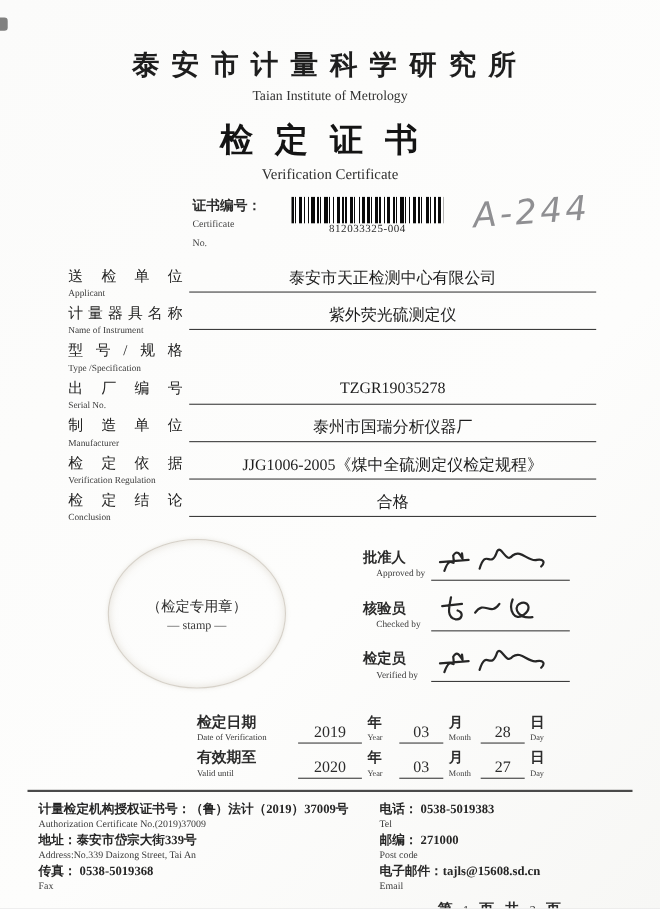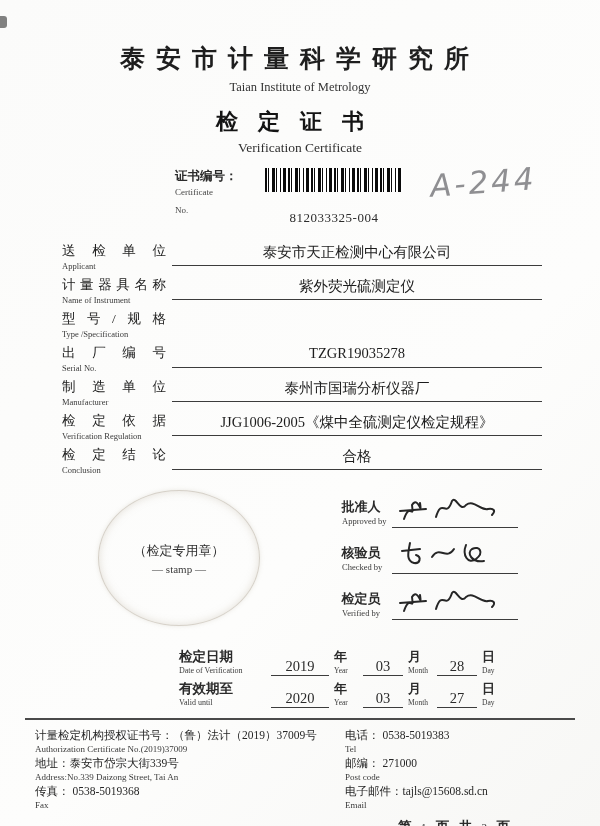--- a/index.html
+++ b/index.html
@@ -7,37 +7,37 @@
   body { font-family:"Liberation Serif","DejaVu Serif",serif; color:#2b2b2b; }
   .sheet {
     position:relative; width:600px; height:826px; margin:0 auto;
     background:linear-gradient(135deg,#fbfbfa 0%,#fdfdfc 60%,#f7f7f5 100%);
     overflow:hidden;
   }
   
   .hdr { padding-top:42px; text-align:center; }
   .inst-cn { font-size:25px; font-weight:bold; letter-spacing:11px; color:#1e1e1e; }
   .inst-en { font-size:12.5px; margin-top:5px; color:#333; }
-  .cert-cn { font-size:22px; font-weight:bold; letter-spacing:20px; margin-top:12px; color:#141414; }
+  .cert-cn { font-size:30px; font-weight:bold; letter-spacing:20px; margin-top:12px; color:#141414; }
   .cert-en { font-size:13.5px; margin-top:3px; color:#2f2f2f; }
   
   .certno { display:flex; margin:12px 0 0 175px; position:relative; }
   .certno-labels { width:84px; }
   .certno-cn { font-size:12.5px; font-weight:bold; }
   .certno-en1 { font-size:9px; margin-top:2px; color:#444; }
   .certno-en2 { font-size:9px; margin-top:8px; color:#444; }
   .barcode-wrap { width:150px; text-align:center; }
   .barcode {
     width:138px; height:24px; margin:0 auto;
     background:repeating-linear-gradient(90deg,
       #0a0a0a 0 2px, #fff 2px 3px, #0a0a0a 3px 4px, #fff 4px 7px,
       #0a0a0a 7px 10px, #fff 10px 11px, #0a0a0a 11px 12px, #fff 12px 15px,
       #0a0a0a 15px 16px, #fff 16px 18px, #0a0a0a 18px 21px, #fff 21px 23px);
   }
-  .barcode-num { font-size:13px; margin-top:18px; letter-spacing:.5px; }
+  .barcode-num { font-size:10px; margin-top:0; letter-spacing:.5px; }
   .hand-note {
     position:absolute; left:255px; top:-4px;
     font-family:"DejaVu Sans","Liberation Sans",sans-serif;
     font-style:italic; font-size:31px; color:#8f8f92;
     transform:rotate(-4deg); letter-spacing:3px; font-weight:300;
   }
   
   .fields { margin:14px 58px 0 62px; }
   .frow { display:flex; align-items:stretch; height:34px; }
   .flabel { width:104px; padding-top:2px; }
@@ -53,42 +53,42 @@
     position:absolute; left:98px; top:8px; width:162px; height:136px;
     border:1px solid rgba(175,166,150,.5); border-radius:50%;
     box-shadow:0 0 8px rgba(180,170,150,.35) inset, 0 0 4px rgba(180,170,150,.25);
     display:flex; flex-direction:column; justify-content:center; text-align:center;
   }
   .stamp-cn { font-size:13px; color:#2e2e2e; }
   .stamp-en { font-size:11px; color:#3c3c3c; margin-top:3px; }
   .sigs { position:absolute; left:330px; top:0; }
   .sigrow { display:flex; align-items:flex-end; height:46px; }
   .siglabel { width:62px; padding-bottom:2px; }
-  .siglabel-cn { font-size:13px; font-weight:bold;text-align:center; }
+  .siglabel-cn { font-size:13px; font-weight:bold; }
   .siglabel-en { font-size:8.5px; color:#3a3a3a;margin-left:12px; }
   .sigline { width:126px; border-bottom:1.4px solid #3c3c3c; position:relative; height:40px; }
   .sigline svg { position:absolute; left:4px; bottom:-2px; }
   .ink { stroke:#262626; stroke-width:2; fill:none; stroke-linecap:round; }
   
   .dates { margin:4px 0 0 163px; }
   .drow { display:flex; align-items:flex-end; height:32px; }
   .dlabel { width:92px; padding-bottom:1px;margin-left:16px; }
   .dlabel-cn { font-size:13.5px; font-weight:bold; }
   .dlabel-en { font-size:8px; color:#3a3a3a; white-space:nowrap; }
   .dval { border-bottom:1.3px solid #3c3c3c; text-align:center; font-size:14.5px; padding-bottom:0px; }
   .dval.year { width:58px; }
   .dval.mon, .dval.day { width:40px; }
   .dunit { width:34px; padding:0 0 1px 5px; }
   .dunit-cn { font-size:13px; font-weight:bold; }
   .dunit-en { font-size:7.5px; color:#3a3a3a; }
   
   .rule { margin:10px 25px 0 25px; border-top:2px solid #4a4a4a; }
   .footer { display:flex; margin:8px 0 0 35px; }
   .fcol-l { width:310px; }
-  .fitem-cn { font-size:11.5px; font-weight:normal; color:#262626; }
+  .fitem-cn { font-size:11.5px; font-weight:bold; color:#262626; }
   .fitem-en { font-size:9px; color:#3a3a3a; margin:1px 0 2px 0; }
   
   .pagenum { margin:6px 0 0 398px; }
   .pagenum-cn { font-size:13.5px; font-weight:bold; letter-spacing:3px; }
   .pagenum-cn .digit { font-size:11px; font-weight:normal; }
   .smudge { position:absolute; left:0; top:16px; width:7px; height:12px; background:#3f3f3f; opacity:.65; border-radius:0 3px 3px 0; }
 </style>
 </head>
 <body>
 

